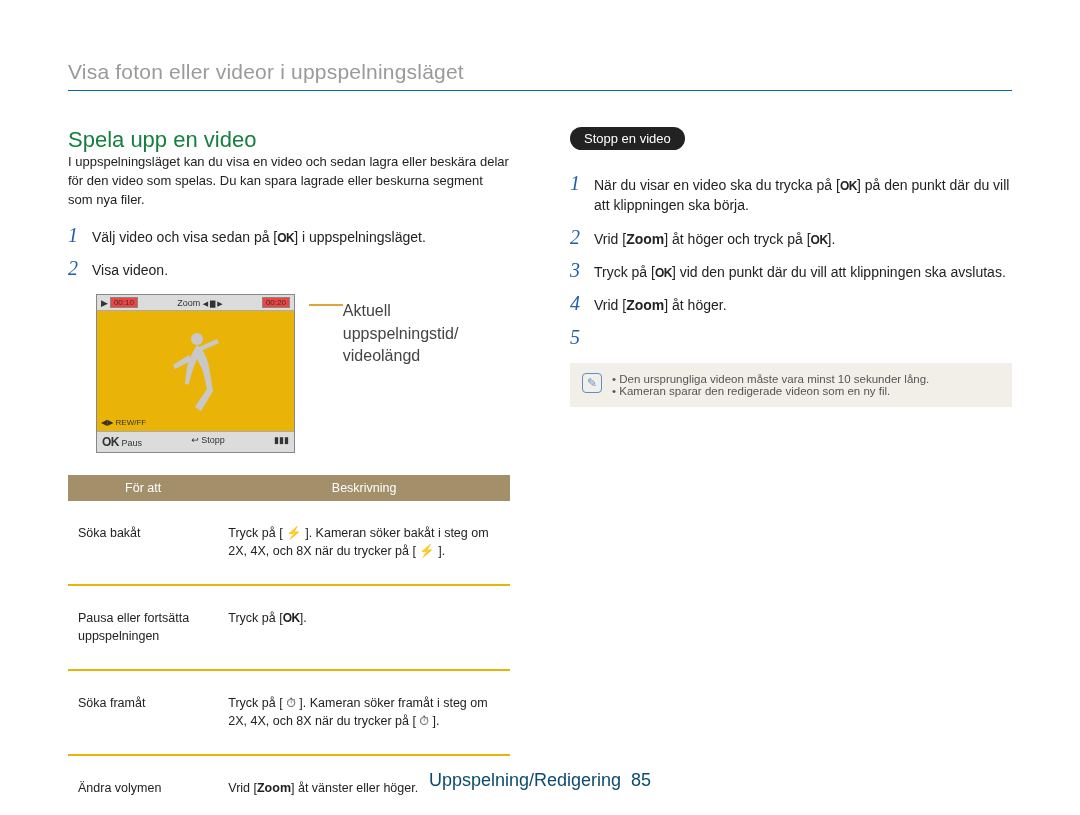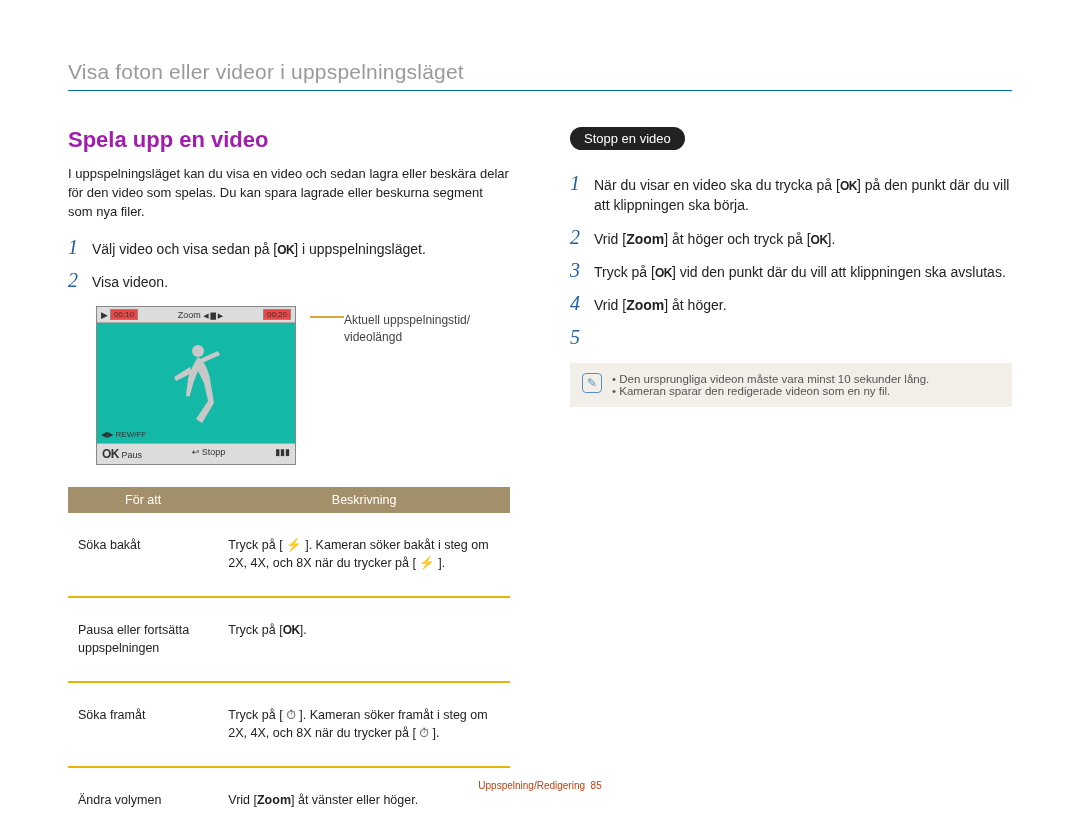--- a/index.html
+++ b/index.html
@@ -18,66 +18,66 @@
     font-size: 21px;
     font-weight: 300;
     border-bottom: 1px solid #0369a1;
     padding-bottom: 6px;
     margin-bottom: 36px;
     letter-spacing: 0.2px;
   }
   .cols { display: flex; gap: 60px; }
   .col { flex: 1; min-width: 0; }
   h2 {
-    color: #a21caf;
+    color: #15803d;
     font-size: 22px;
-    font-weight: 700;
-    margin-bottom: 12px;
+    font-weight: 400;
+    margin-bottom: 0;
   }
   .para { font-size: 13px; line-height: 1.45; margin-bottom: 14px; }
   .step { display: flex; gap: 10px; margin: 10px 0; align-items: baseline; }
   .stepnum { font-style: italic; font-family: Georgia, serif; font-size: 20px; color: #1f5fa7; width: 14px; flex-shrink: 0; }
   .steptxt { font-size: 14px; line-height: 1.45; }
   .ok { font-weight: bold; font-size: 12px; letter-spacing: -0.5px; }
   .zoom { font-weight: bold; }
   .pill {
     display: inline-block;
     background: #222;
     color: #fff;
     border-radius: 12px;
     padding: 4px 14px;
     font-size: 13px;
     margin-bottom: 12px;
   }
   
   .video-block { display: flex; gap: 14px; margin: 14px 0 22px 28px; }
-  .caption { font-size: 12px; color: #444; line-height: 1.4; margin-top:6px; }
+  .caption { font-size: 16px; color: #444; line-height: 1.4; margin-top:6px; }
   .screen {
     width: 200px; border: 1px solid #888; background: #e8e8e8;
     font-size: 9px; color: #333;
   }
   .screen-top { display:flex; justify-content:space-between; align-items:center; padding:2px 4px; background:#dcdcdc; border-bottom:1px solid #aaa; }
   .screen-top .t { background:#ef4444; border:1px solid #888; padding:0 3px; font-size:8px; }
-  .viewport { height: 120px; background:#14b8a6; position:relative; overflow:hidden; }
+  .viewport { height: 120px; background:#eab308; position:relative; overflow:hidden; }
   .dancer { position:absolute; left:50%; top:50%; transform:translate(-50%,-50%); }
   .dancer svg { display:block; }
   .rewff { position:absolute; left:4px; bottom:4px; font-size:8px; color:#333; }
   .screen-bot { display:flex; justify-content:space-between; padding:3px 5px; background:#dcdcdc; border-top:1px solid #aaa; font-size:9px; }
   .line-connector { width:34px; height:2px; background:#dca73a; align-self:flex-start; margin-top:10px; }
   
   table { border-collapse: collapse; width: 100%; font-size: 12.5px; margin-top: 4px; }
   th { background:#a38f6a; color:#fff; font-weight:400; text-align:center; padding:6px 10px; }
   td { border-bottom:2px solid #eab308; padding:24px 10px; vertical-align:top; line-height:1.4; }
   td:first-child, th:first-child { width: 34%; }
   
   .notebox { display:flex; gap:10px; background:#f1efe8; padding:10px 12px; margin-top:14px; font-size:11.5px; color:#555; }
   .noteicon { width:20px; height:20px; border:1.5px solid #5b8fc7; border-radius:4px; color:#5b8fc7; display:flex; align-items:center; justify-content:center; flex-shrink:0; font-size:12px; }
   .notelist { list-style: none; }
   .notelist li::before { content:"• "; }
-  .footer { position:absolute; bottom:24px; left:0; right:0; text-align:center; font-size:10px; color:#c2410c; }
+  .footer { position:absolute; bottom:24px; left:0; right:0; text-align:center; font-size:18px; color:#0c4a6e; }
   .btn-ic { display:inline-flex; align-items:center; gap:2px; }
 </style>
 </head>
 <body>
 
 <div class="breadcrumb">Visa foton eller videor i uppspelningsläget</div>
 
 <div class="cols">
 
   <div class="col">

